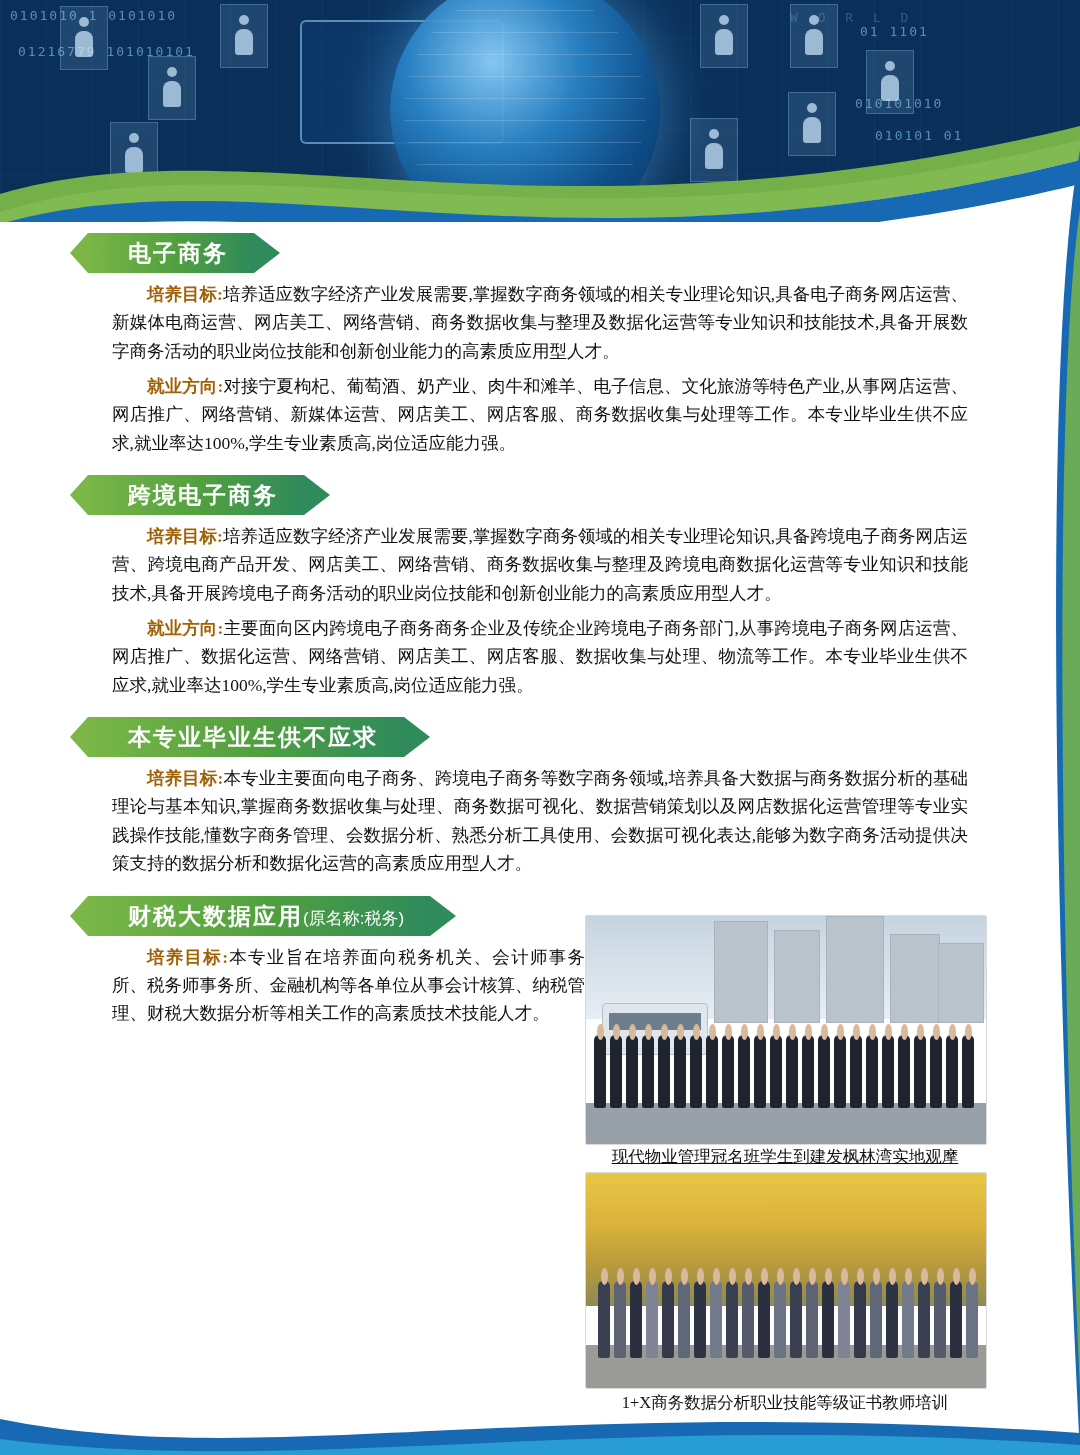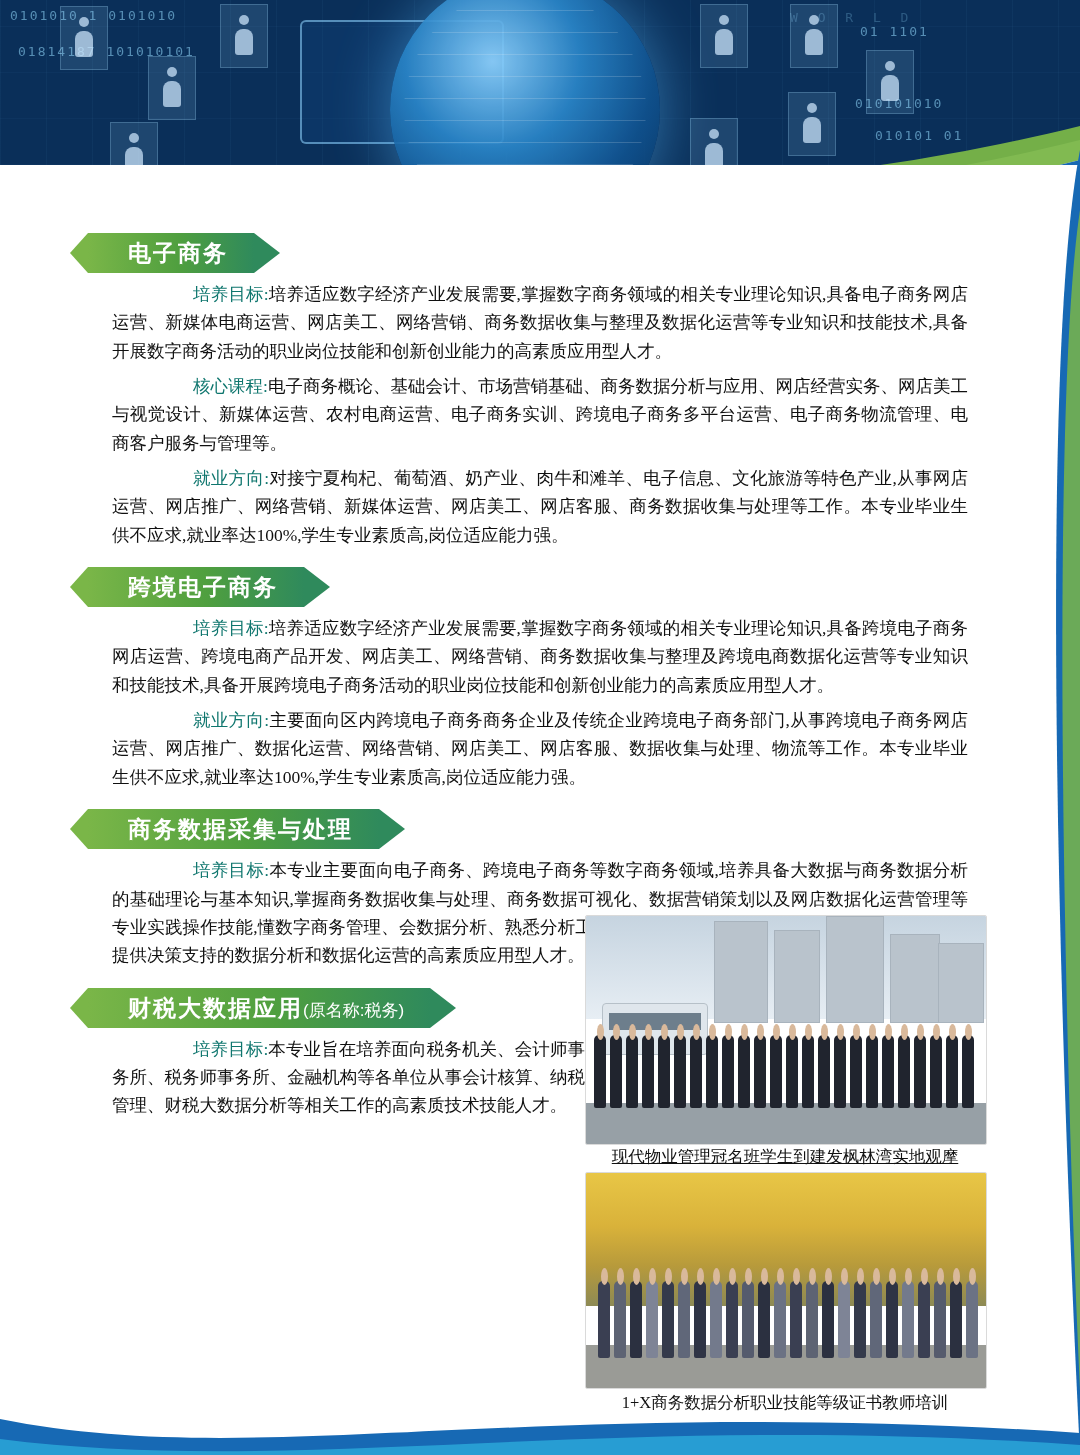--- a/index.html
+++ b/index.html
@@ -2,21 +2,21 @@
 <html><head>
 <meta charset="utf-8">
 <style>
   html,body{margin:0;padding:0;}
   body{
     width:1080px;height:1455px;position:relative;overflow:hidden;
     font-family:"Liberation Serif", serif;
     background:#ffffff;
   }
   
-  .banner{position:absolute;left:0;top:0;width:1080px;height:165px;overflow:hidden;
+  .banner{position:absolute;left:0;top:0;width:1080px;height:222px;overflow:hidden;
     background:linear-gradient(120deg,#0b2e55 0%,#10447a 35%,#0d3a6b 60%,#082betc 100%);
     background-color:#6d28d9;}
   .banner .bg{position:absolute;inset:0;
     background:
       radial-gradient(circle at 48% 45%, rgba(60,160,230,.55) 0 90px, rgba(20,70,130,0) 180px),
       radial-gradient(circle at 20% 20%, rgba(30,110,190,.45) 0 120px, rgba(10,45,90,0) 220px),
       radial-gradient(circle at 85% 60%, rgba(40,120,200,.40) 0 140px, rgba(10,45,90,0) 240px),
       linear-gradient(135deg,#07284b 0%,#0d3e72 45%,#0a3museum 70%,#06203f 100%);
     background-color:#0a2f59;}
   .banner .grid{position:absolute;inset:0;opacity:.35;
@@ -46,21 +46,21 @@
   .tag{position:relative;display:inline-block;height:40px;margin-left:88px;margin-top:18px;
     background:linear-gradient(90deg,#7ab648 0%,#4f9f3f 55%,#2f8a5c 100%);
     color:#fff;font-size:23px;font-weight:bold;line-height:40px;padding:0 26px 0 40px;
     letter-spacing:2px;font-family:"Liberation Sans", sans-serif;}
   .tag:before{content:"";position:absolute;left:-18px;top:0;border-top:20px solid transparent;
     border-bottom:20px solid transparent;border-right:18px solid #7ab648;}
   .tag:after{content:"";position:absolute;right:-26px;top:0;border-top:20px solid transparent;
     border-bottom:20px solid transparent;border-left:26px solid #2f8a5c;}
   .tag .sub{font-size:17px;font-weight:normal;letter-spacing:0;}
   .para{margin:7px 112px 0 112px;font-size:17.5px;line-height:1.62;color:#101010;text-align:justify;}
-  .para .lead{color:#0f766e;font-weight:normal;margin-left:46px;}
+  .para .lead{color:#a16207;font-weight:bold;}
   .para.indent{text-indent:2em;}
   .narrow{margin-right:495px;}
   
   .photo{position:absolute;border:1px solid #dadada;}
   .cap{position:absolute;font-size:16.5px;color:#111;text-align:center;width:400px;}
   .ph1{left:585px;top:915px;width:400px;height:228px;border-radius:2px;overflow:hidden;}
   .ph2{left:585px;top:1172px;width:400px;height:215px;border-radius:2px;overflow:hidden;}
   .photo-inner{width:100%;height:100%;position:relative;}
   .sky{position:absolute;left:0;top:0;width:100%;height:45%;
     background:linear-gradient(180deg,#c6d4e0,#e7eef4);}
@@ -79,21 +79,21 @@
 </head>
 <body>
 
 <div class="banner">
   <div class="bg"></div>
   <div class="grid"></div>
   <div class="screen"></div>
   <div class="globe"></div>
 
   <div class="binary" style="left:10px;top:8px;">0101010 1 0101010</div>
-  <div class="binary" style="left:18px;top:44px;">01814187 101010101</div>
+  <div class="binary" style="left:18px;top:44px;">01216779 101010101</div>
   <div class="binary" style="left:860px;top:24px;">01 1101</div>
   <div class="binary" style="left:855px;top:96px;text-align:center;">010101010</div>
   <div class="binary" style="left:875px;top:128px;">010101 01</div>
   <div class="binary" style="left:790px;top:10px;letter-spacing:6px;opacity:.45;">W O R L D</div>
 
   <div class="person box" style="left:60px;top:6px;"></div>
   <div class="person box" style="left:220px;top:4px;"></div>
   <div class="person box" style="left:148px;top:56px;"></div>
   <div class="person box" style="left:700px;top:4px;"></div>
   <div class="person box" style="left:790px;top:4px;"></div>
@@ -117,32 +117,31 @@
 <svg style="position:absolute;left:0;bottom:0;width:1080px;height:70px;" viewBox="0 0 1080 70" preserveAspectRatio="none">
   <path d="M0,34 C260,86 520,10 1080,48 L1080,70 L0,70 Z" fill="#1769b4"></path>
   <path d="M0,54 C300,92 600,26 1080,60 L1080,70 L0,70 Z" fill="#2aa7d8" opacity=".85"></path>
 </svg>
 
 <div class="content">
 
   <div class="section">
     <div class="tag"><span>电子商务</span></div>
     <p class="para indent"><span class="lead">培养目标:</span><span>培养适应数字经济产业发展需要,掌握数字商务领域的相关专业理论知识,具备电子商务网店运营、新媒体电商运营、网店美工、网络营销、商务数据收集与整理及数据化运营等专业知识和技能技术,具备开展数字商务活动的职业岗位技能和创新创业能力的高素质应用型人才。</span></p>
-    <p class="para indent"><span class="lead">核心课程:</span><span>电子商务概论、基础会计、市场营销基础、商务数据分析与应用、网店经营实务、网店美工与视觉设计、新媒体运营、农村电商运营、电子商务实训、跨境电子商务多平台运营、电子商务物流管理、电商客户服务与管理等。</span></p>
     <p class="para indent"><span class="lead">就业方向:</span><span>对接宁夏枸杞、葡萄酒、奶产业、肉牛和滩羊、电子信息、文化旅游等特色产业,从事网店运营、网店推广、网络营销、新媒体运营、网店美工、网店客服、商务数据收集与处理等工作。本专业毕业生供不应求,就业率达100%,学生专业素质高,岗位适应能力强。</span></p>
   </div>
 
   <div class="section">
     <div class="tag"><span>跨境电子商务</span></div>
     <p class="para indent"><span class="lead">培养目标:</span><span>培养适应数字经济产业发展需要,掌握数字商务领域的相关专业理论知识,具备跨境电子商务网店运营、跨境电商产品开发、网店美工、网络营销、商务数据收集与整理及跨境电商数据化运营等专业知识和技能技术,具备开展跨境电子商务活动的职业岗位技能和创新创业能力的高素质应用型人才。</span></p>
     <p class="para indent"><span class="lead">就业方向:</span><span>主要面向区内跨境电子商务商务企业及传统企业跨境电子商务部门,从事跨境电子商务网店运营、网店推广、数据化运营、网络营销、网店美工、网店客服、数据收集与处理、物流等工作。本专业毕业生供不应求,就业率达100%,学生专业素质高,岗位适应能力强。</span></p>
   </div>
 
   <div class="section">
-    <div class="tag"><span>商务数据采集与处理</span></div>
+    <div class="tag"><span>本专业毕业生供不应求</span></div>
     <p class="para indent"><span class="lead">培养目标:</span><span>本专业主要面向电子商务、跨境电子商务等数字商务领域,培养具备大数据与商务数据分析的基础理论与基本知识,掌握商务数据收集与处理、商务数据可视化、数据营销策划以及网店数据化运营管理等专业实践操作技能,懂数字商务管理、会数据分析、熟悉分析工具使用、会数据可视化表达,能够为数字商务活动提供决策支持的数据分析和数据化运营的高素质应用型人才。</span></p>
   </div>
 
   <div class="section">
     <div class="tag"><span>财税大数据应用</span><span class="sub">(原名称:税务)</span></div>
     <p class="para indent narrow"><span class="lead">培养目标:</span><span>本专业旨在培养面向税务机关、会计师事务所、税务师事务所、金融机构等各单位从事会计核算、纳税管理、财税大数据分析等相关工作的高素质技术技能人才。</span></p>
     
     
   </div>
 </div>

